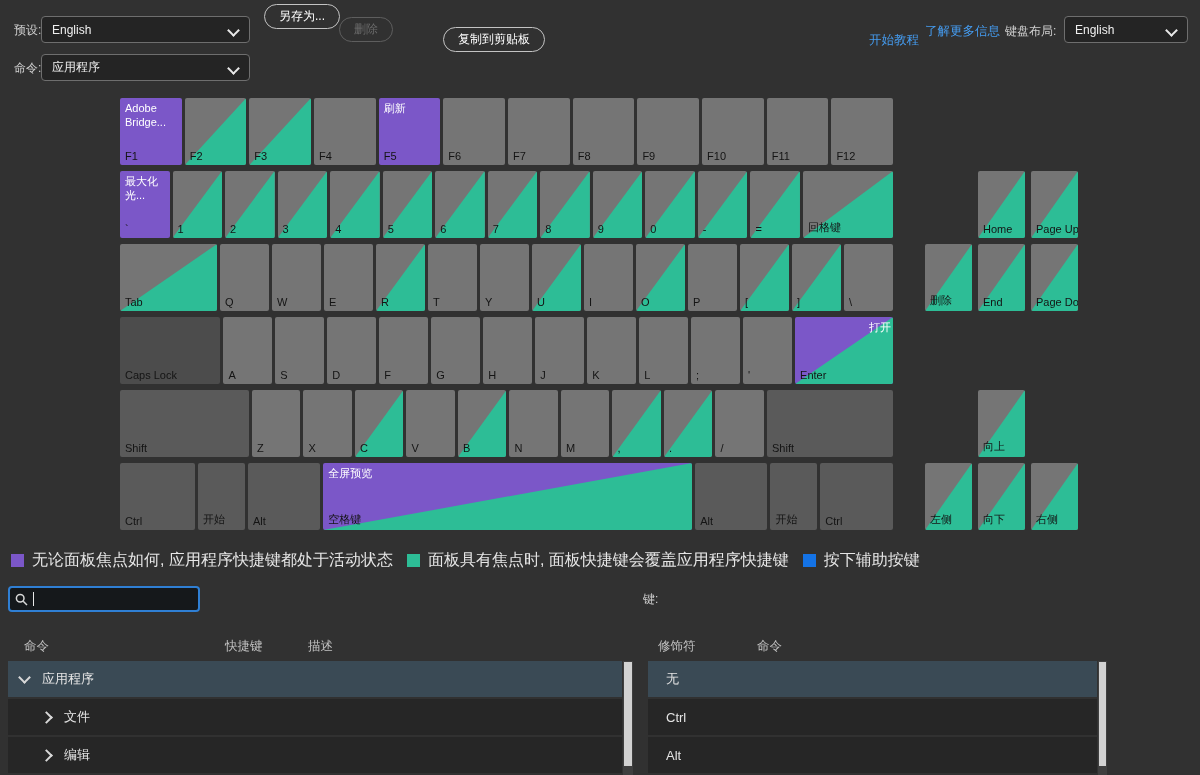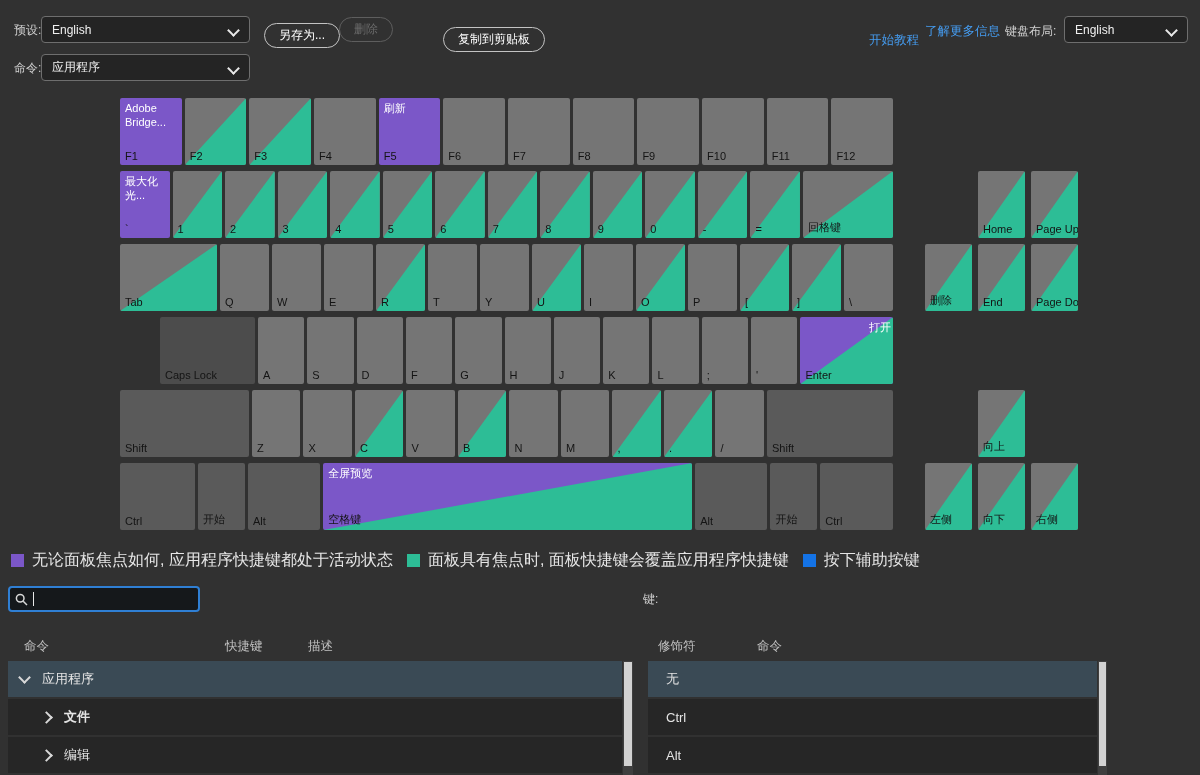--- a/index.html
+++ b/index.html
@@ -27,21 +27,21 @@
     background:transparent;color:#fff;font-size:12px;display:flex;align-items:center;
     padding:0 14px;box-sizing:border-box;cursor:pointer;white-space:nowrap;
   }
   .pill.disabled{border-color:#5e5e5e;color:#6a6a6a;}
   .link{position:absolute;color:#459df2;font-size:12.5px;cursor:pointer;white-space:nowrap;}
   
   .keyboard{position:absolute;left:120px;top:98px;width:773px;}
   .krow{display:flex;gap:3px;height:67px;margin-bottom:6px;}
   .key{position:relative;background:#757575;border-radius:2px;overflow:hidden;}
   .key.sm{background:#5a5a5a;}
-  .key.sd{background:#4c4c4c;margin-left:40px;}
+  .key.sd{background:#4c4c4c;}
   .key.app,.key.both{background:#7b57c8;}
   .key .tri{position:absolute;inset:0;background:#2dbd96;
     clip-path:polygon(0 100%,100% 0,100% 100%);}
   .key .cap{position:absolute;left:5px;bottom:3px;font-size:11px;color:#141414;z-index:2;white-space:nowrap;}
   .key .cmd{position:absolute;left:5px;top:3px;right:2px;font-size:11px;line-height:1.3;color:#fff;z-index:2;overflow:hidden;max-height:40px;}
   .cluster{position:absolute;left:925px;top:98px;display:grid;
     grid-template-columns:repeat(3,47px);grid-auto-rows:67px;column-gap:6px;row-gap:6px;}
   
   .legend{position:absolute;left:11px;top:550px;display:flex;align-items:center;gap:14px;}
   .lg-item{display:flex;align-items:center;}
@@ -68,21 +68,21 @@
   .sthumb{position:absolute;left:1px;right:1px;top:1px;background:#d2d2d2;}
 </style>
 </head>
 <body>
 
 <span class="abs lbl" style="left:14px;top:22px;">预设:</span>
 <div class="select" style="left:41px;top:16px;width:209px;">
   <span>English</span>
   <span class="vchev"></span>
 </div>
-<button class="pill" style="left:264px;top:23px;text-align:center;">另存为...</button>
+<button class="pill" style="left:264px;top:4px;text-align:center;">另存为...</button>
 <button class="pill disabled" style="left:339px;top:17px;">删除</button>
 <button class="pill" style="left:443px;top:17px;margin-top:10px;">复制到剪贴板</button>
 <span class="link" style="left:869px;top:32px;">开始教程</span>
 <span class="link" style="left:925px;top:23px;">了解更多信息</span>
 <span class="abs lbl" style="left:1005px;top:23px;">键盘布局:</span>
 <div class="select" style="left:1064px;top:16px;width:124px;">
   <span>English</span>
   <span class="vchev"></span>
 </div>
 <span class="abs lbl" style="left:14px;top:60px;">命令:</span>
@@ -421,21 +421,21 @@
 <span class="thead" style="left:225px;">快捷键</span>
 <span class="thead" style="left:308px;">描述</span>
 <span class="thead" style="left:658px;">修饰符</span>
 <span class="thead" style="left:757px;">命令</span>
 
 <div class="tpanel" style="left:8px;width:614px;">
     <div class="trow sel" style="padding-left: 12px;">
       <span class="chev down"></span>
       <span class="tlabel">应用程序</span>
     </div>
-    <div class="trow" style="padding-left: 34px; font-weight: bold;">
+    <div class="trow" style="padding-left: 34px;">
       <span class="chev right"></span>
       <span class="tlabel">文件</span>
     </div>
     <div class="trow" style="padding-left: 34px;">
       <span class="chev right"></span>
       <span class="tlabel">编辑</span>
     </div>
   </div>
 <div class="sbar" style="left:623px;top:661px;height:114px;">
   <div class="sthumb" style="height:104px;"></div>

